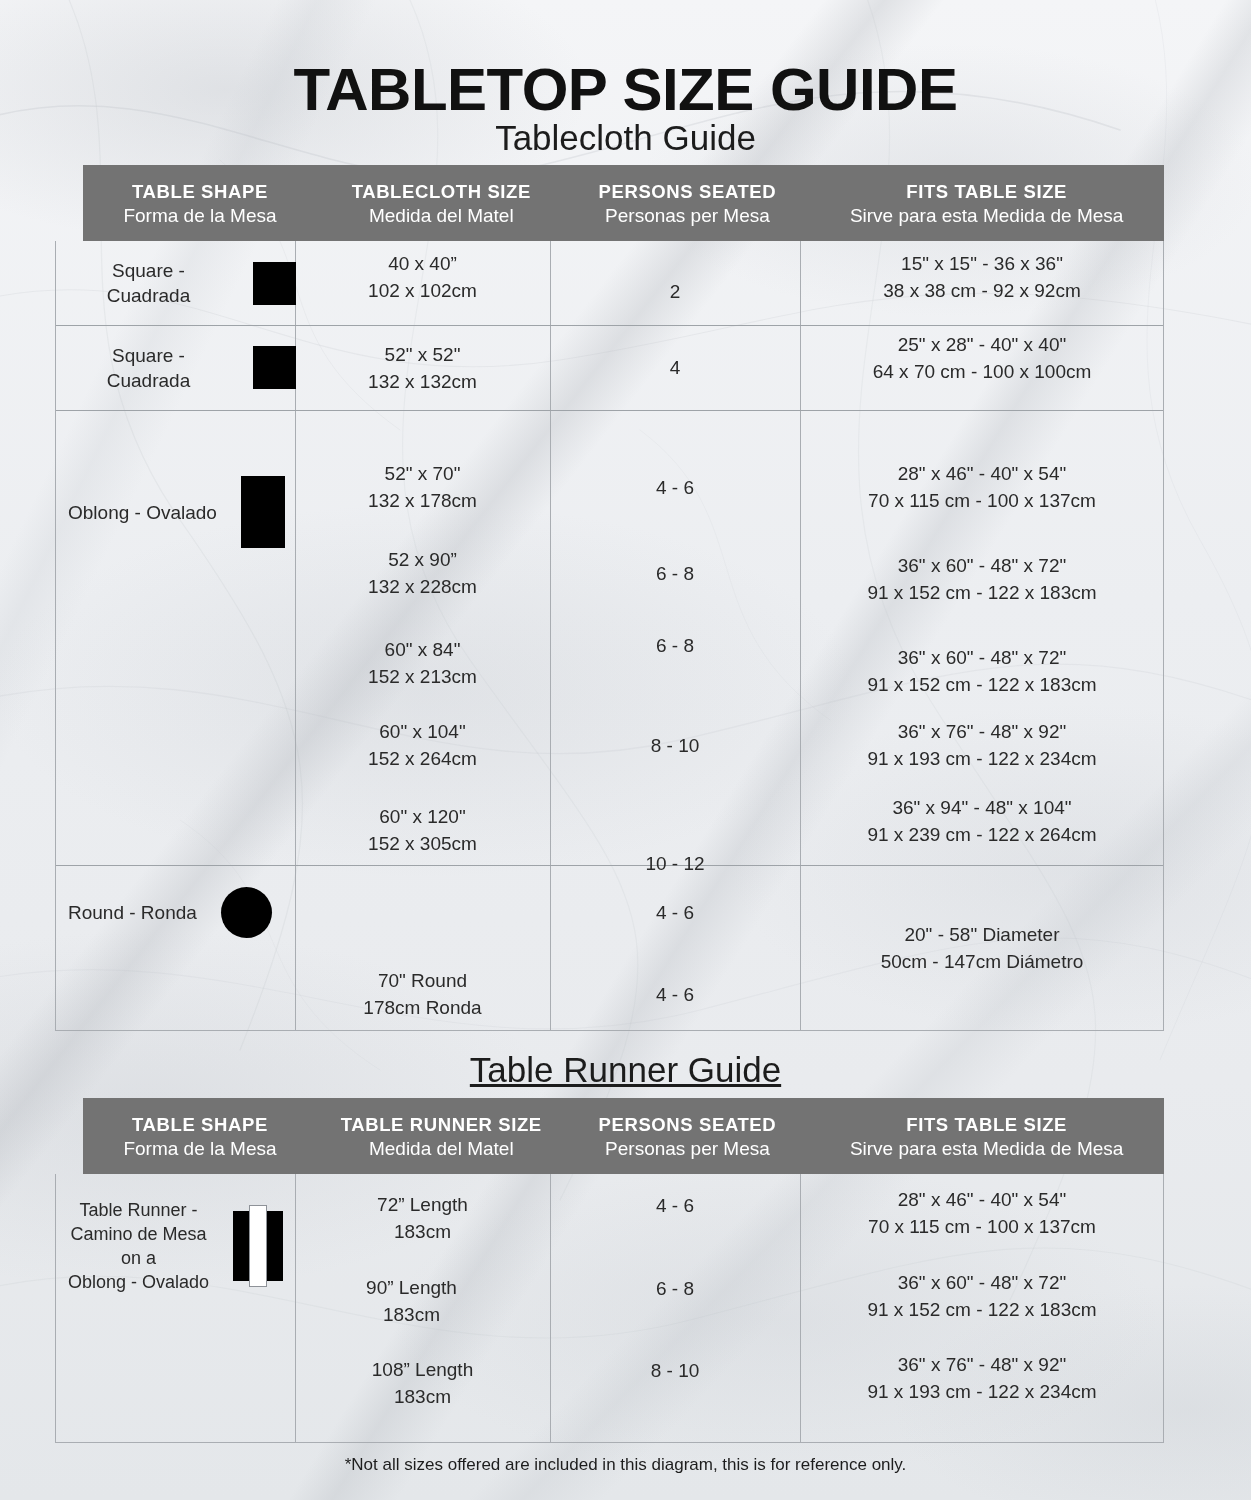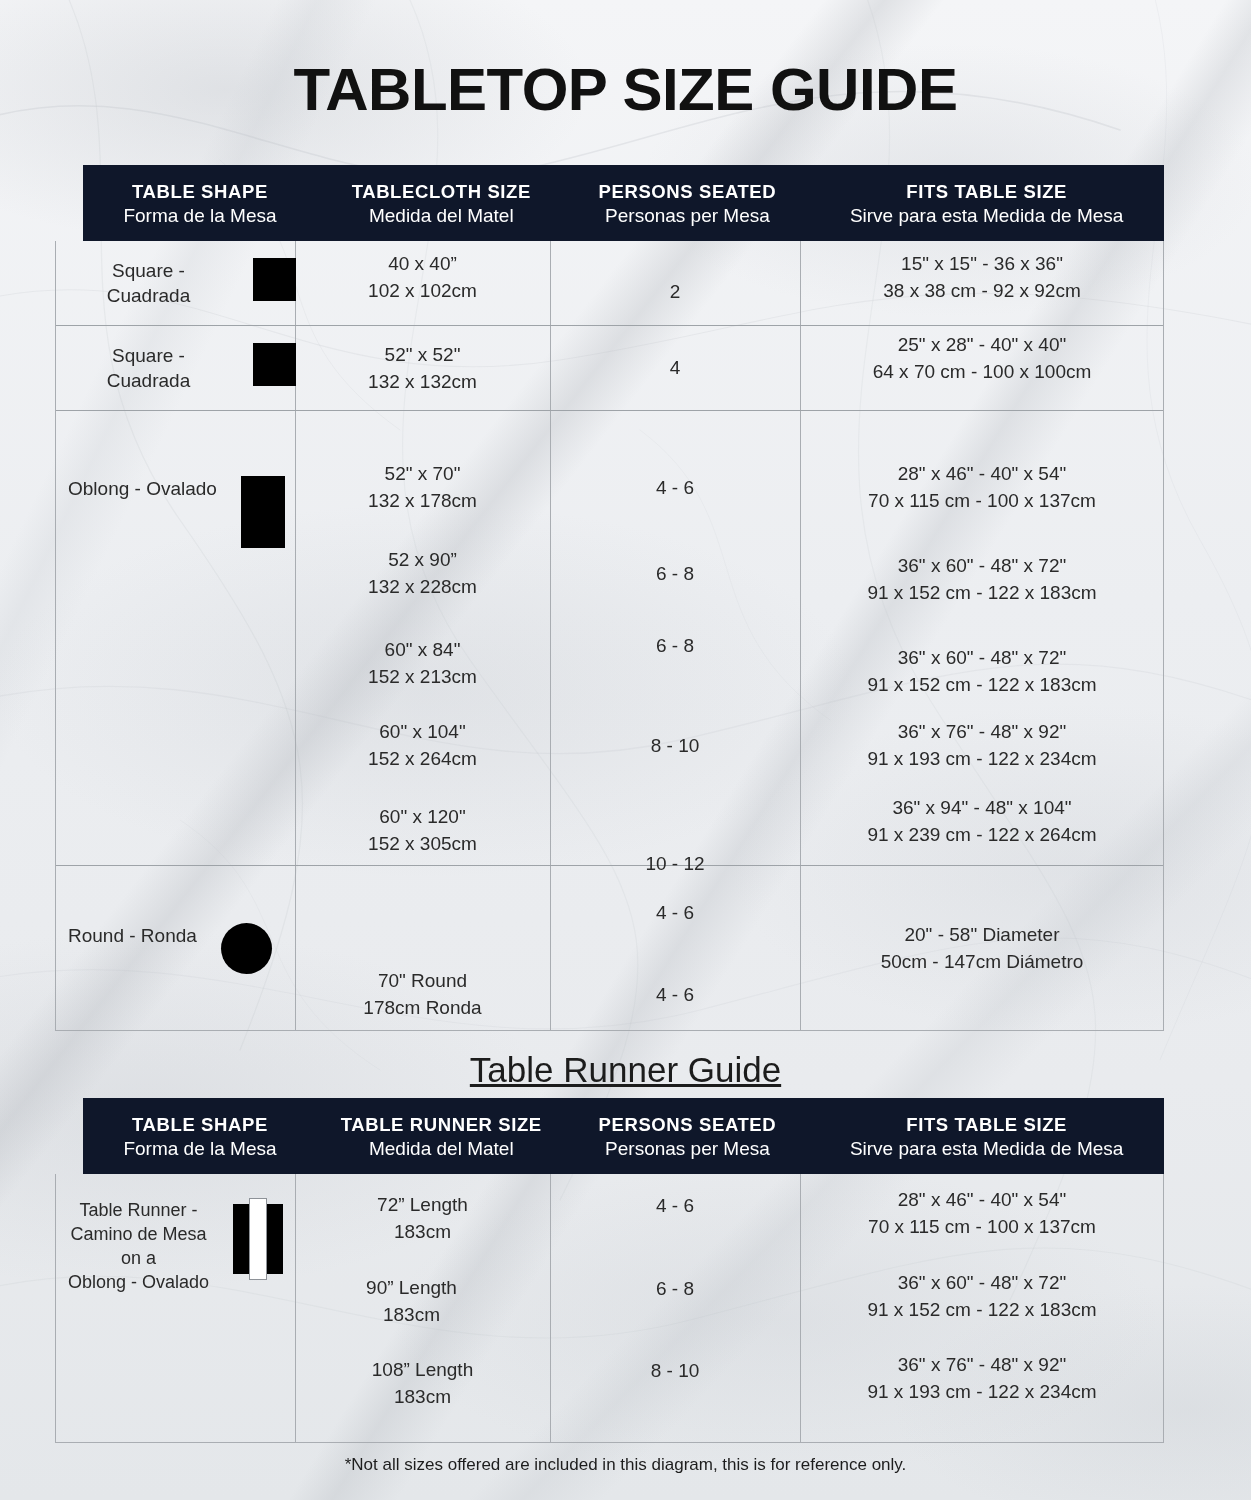--- a/index.html
+++ b/index.html
@@ -90,21 +90,21 @@
   .guide-table {
     position: absolute;
     left: 55px;
     width: 1109px;
     box-sizing: border-box;
   }
   #table-cloth { top: 165px; height: 866px; }
   #table-runner { top: 1098px; height: 345px; }
 
   .thead {
-    background: #0f172a;
+    background: #737373;
     height: 76px;
     display: flex;
     align-items: center;
     box-sizing: border-box;
     margin-left: 28px;
   }
   .th {
     box-sizing: border-box;
     text-align: center;
     color: #ffffff;
@@ -169,21 +169,21 @@
     color: #2a2a2a;
   }
   .cell.shape {
     justify-content: flex-start;
     padding-left: 12px;
   }
   .cell .lines { white-space: pre-line; }
 
   .shape-inner {
     display: flex;
-    align-items: flex-start;
+    align-items: center;
     gap: 24px;
   }
   .shape-label {
     font-size: 19px;
     line-height: 25px;
     white-space: pre-line;
     color: #2a2a2a;
   }
 
   
@@ -248,20 +248,21 @@
     <path d="M220 160 C 330 260, 260 330, 400 430" stroke-width="0.8" opacity="0.30"></path>
     <path d="M640 430 C 760 520, 690 620, 830 720" stroke-width="0.8" opacity="0.26"></path>
     <path d="M180 820 C 300 900, 240 980, 380 1070" stroke-width="0.8" opacity="0.26"></path>
   </g>
 </svg>
 
 <div id="page">
 
   <div class="main-title">TABLETOP SIZE GUIDE</div>
 
+  <div class="section-title" id="title-tablecloth">Tablecloth Guide</div>
 
   <div class="guide-table" id="table-cloth">
 
     <div class="thead">
       <div class="th c1">
         <span class="en">TABLE SHAPE</span>
         <span class="es">Forma de la Mesa</span>
       </div>
       <div class="th c2">
         <span class="en">TABLECLOTH SIZE</span>
@@ -383,21 +384,21 @@
 152 x 305cm</span>
       </div>
       <div class="cell" style="left:494px;top:608px;height:28px;width:250px">
         <span class="lines">10 - 12</span>
       </div>
       <div class="cell" style="left:744px;top:553px;height:54px;width:364px">
         <span class="lines">36" x 94" - 48" x 104"
 91 x 239 cm - 122 x 264cm</span>
       </div>
 
-      <div class="cell shape c1" style="left:0;top:660px;height:166px;width:240px;align-items:flex-start;padding-top:22px">
+      <div class="cell shape c1" style="left:0;top:624px;height:166px;width:240px;align-items:flex-start;padding-top:22px">
         <div class="shape-inner">
           <span class="shape-label">Round - Ronda</span>
           <span class="icon-circle"></span>
         </div>
       </div>
 
       <div class="cell" style="left:494px;top:657px;height:28px;width:250px">
         <span class="lines">4 - 6</span>
       </div>
 

